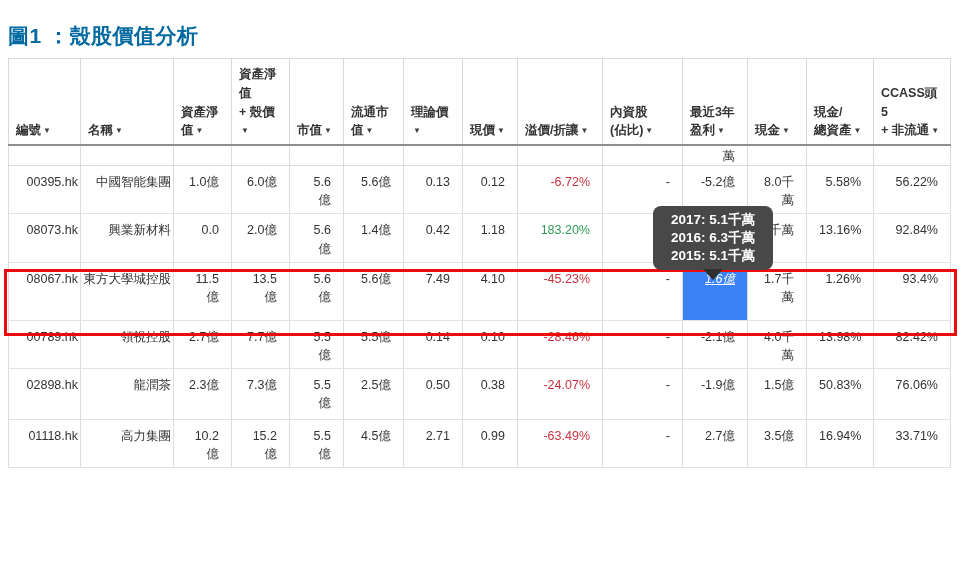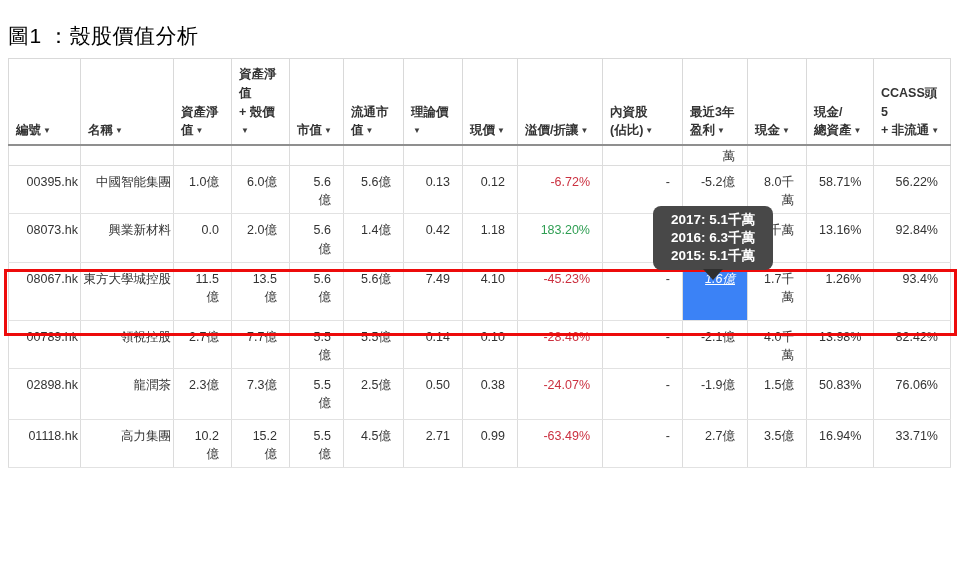--- a/index.html
+++ b/index.html
@@ -3,21 +3,21 @@
 <meta charset="utf-8">
 <style>
   html,body { margin:0; padding:0; }
   body {
     width:960px; height:562px; background:#ffffff; position:relative;
     font-family:"Liberation Sans", sans-serif; overflow:hidden;
     -webkit-font-smoothing:antialiased;
   }
   .page-title {
     position:absolute; left:8px; top:22px;
-    font-size:21px; font-weight:normal; color:#000000; letter-spacing:0.5px;
+    font-size:21px; font-weight:bold; color:#0369a1; letter-spacing:0.5px;
   }
   table.shell-table {
     position:absolute; left:8px; top:58px; width:942px;
     border-collapse:collapse; table-layout:fixed;
     border:1px solid #d9d9d9; background:#fff;
   }
   th, td { overflow:hidden; }
   thead th {
     vertical-align:bottom; text-align:left; font-weight:bold;
     font-size:12.5px; color:#333; line-height:1.5;
@@ -127,21 +127,21 @@
         <td class="al-r">1.0億</td>
         <td class="al-r">6.0億</td>
         <td class="al-r">5.6億</td>
         <td class="al-r">5.6億</td>
         <td class="al-r">0.13</td>
         <td class="al-r">0.12</td>
         <td class="al-r tone-neg">-6.72%</td>
         <td class="al-r">-</td>
         <td class="al-r">-5.2億</td>
         <td class="al-r">8.0千萬</td>
-        <td class="al-r">58.71%</td>
+        <td class="al-r">5.58%</td>
         <td class="al-r">56.22%</td>
       </tr>
       <tr style="height: 26px;">
         <td class="al-c">08073.hk</td>
         <td class="al-c">興業新材料</td>
         <td class="al-r">0.0</td>
         <td class="al-r">2.0億</td>
         <td class="al-r">5.6億</td>
         <td class="al-r">1.4億</td>
         <td class="al-r">0.42</td>

